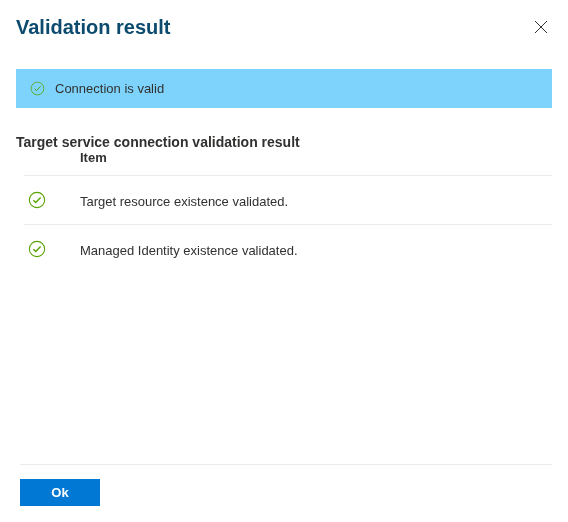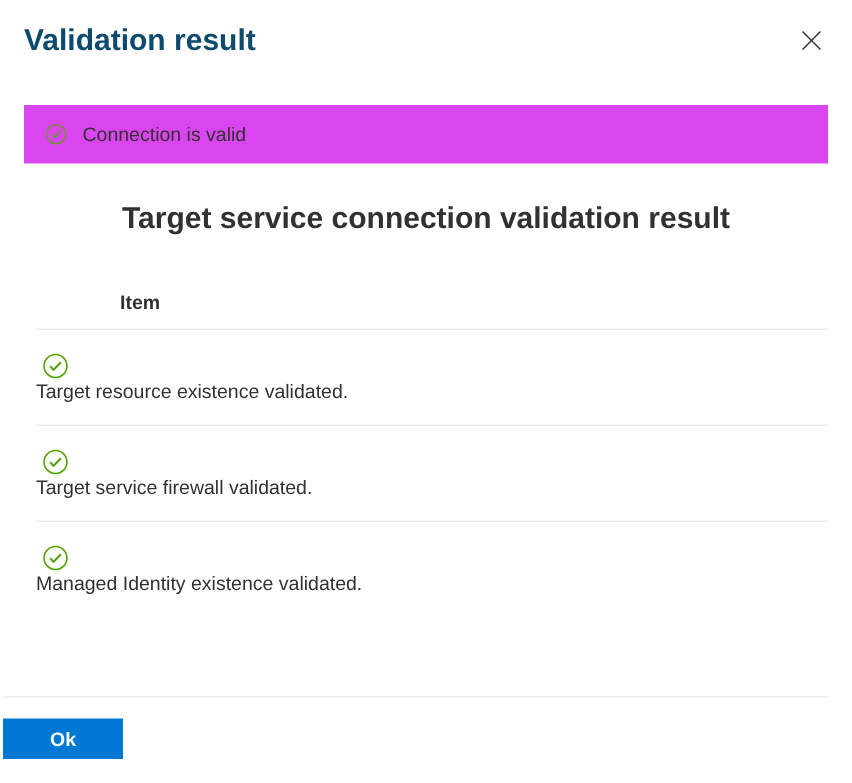--- a/index.html
+++ b/index.html
@@ -37,60 +37,57 @@
       color: #323130;
       line-height: 1;
     }
     .close-btn svg {
       width: 14px;
       height: 14px;
     }
     .status-bar {
       display: flex;
       align-items: center;
-      background: #d946ef;
+      background: #7dd3fc;
       padding: 12px 14px;
       margin-bottom: 26px;
       text-align: right;
     }
     .status-bar .check-icon {
       margin-right: 10px;
     }
     .status-text {
       font-size: 13px;
       color: #323130;
     }
     .subtitle {
-      font-size: 20px;
+      font-size: 14px;
       font-weight: 600;
-      margin-bottom: 36px;
-      text-align: center;
     }
     .table-container {
       margin-left: 8px;
     }
     .table-head {
       display: flex;
       align-items: center;
       padding-bottom: 10px;
     }
     .col-icon-spacer {
       width: 56px;
       flex-shrink: 0;
     }
     .col-item-header {
       font-size: 13px;
       font-weight: 600;
     }
     .row {
       display: flex;
-      align-items: flex-start;
+      align-items: flex-end;
       border-top: 1px solid #edebe9;
       padding: 15px 0;
-      flex-direction: column;
     }
     .row-icon {
       width: 56px;
       flex-shrink: 0;
       display: flex;
       align-items: center;
       padding-left: 4px;
     }
     .row-text {
       font-size: 13px;
@@ -101,21 +98,21 @@
       height: 18px;
       display: block;
     }
     .small-check svg {
       width: 15px;
       height: 15px;
     }
     .footer {
       position: absolute;
       bottom: 16px;
-      left: 2px;
+      left: 20px;
       right: 16px;
       border-top: 1px solid #edebe9;
       padding-top: 14px;
     }
     .ok-btn {
       background: #0078d4;
       color: #ffffff;
       border: none;
       font-size: 13px;
       font-weight: 600;
@@ -162,31 +159,20 @@
       <span class="check-icon">
         <svg viewBox="0 0 20 20" fill="none">
           <circle cx="10" cy="10" r="8.5" stroke="#57a300" stroke-width="1.2"></circle>
           <path d="M6 10.2 L8.6 12.8 L14 7.2" stroke="#57a300" stroke-width="1.5" fill="none"></path>
         </svg>
       </span>
     </div>
     <div class="row-text">Target resource existence validated.</div>
   </div>
 
-  <div class="row">
-    <div class="row-icon">
-      <span class="check-icon">
-        <svg viewBox="0 0 20 20" fill="none">
-          <circle cx="10" cy="10" r="8.5" stroke="#57a300" stroke-width="1.2"></circle>
-          <path d="M6 10.2 L8.6 12.8 L14 7.2" stroke="#57a300" stroke-width="1.5" fill="none"></path>
-        </svg>
-      </span>
-    </div>
-    <div class="row-text">Target service firewall validated.</div>
-  </div>
 
 
   <div class="row">
     <div class="row-icon">
       <span class="check-icon">
         <svg viewBox="0 0 20 20" fill="none">
           <circle cx="10" cy="10" r="8.5" stroke="#57a300" stroke-width="1.2"></circle>
           <path d="M6 10.2 L8.6 12.8 L14 7.2" stroke="#57a300" stroke-width="1.5" fill="none"></path>
         </svg>
       </span>

